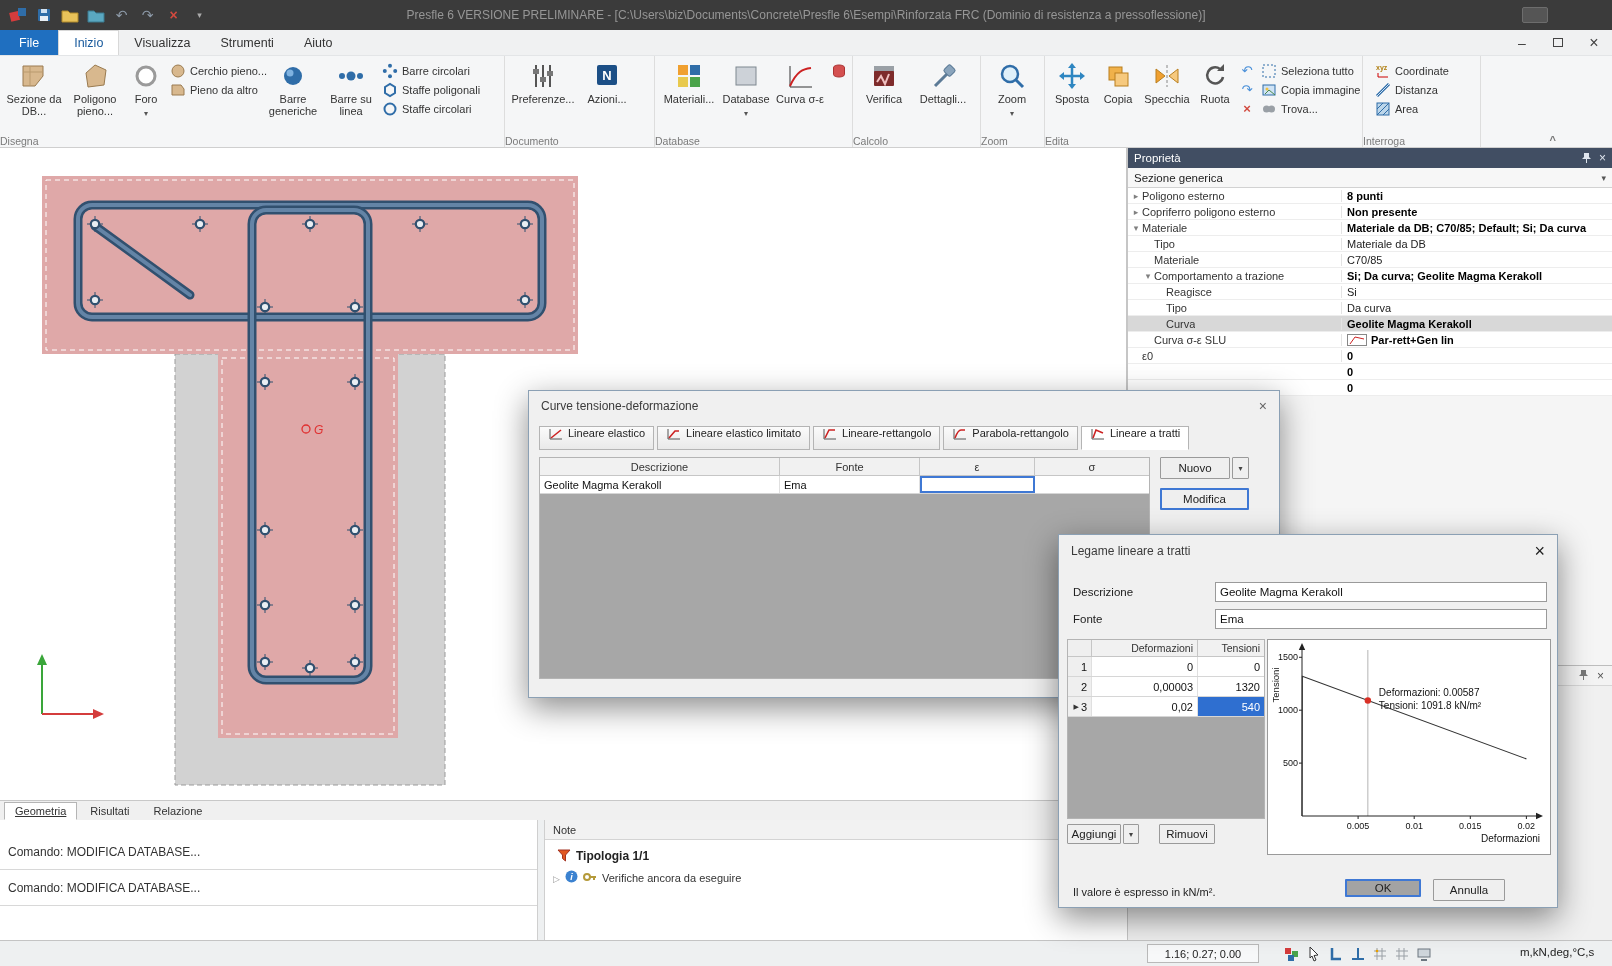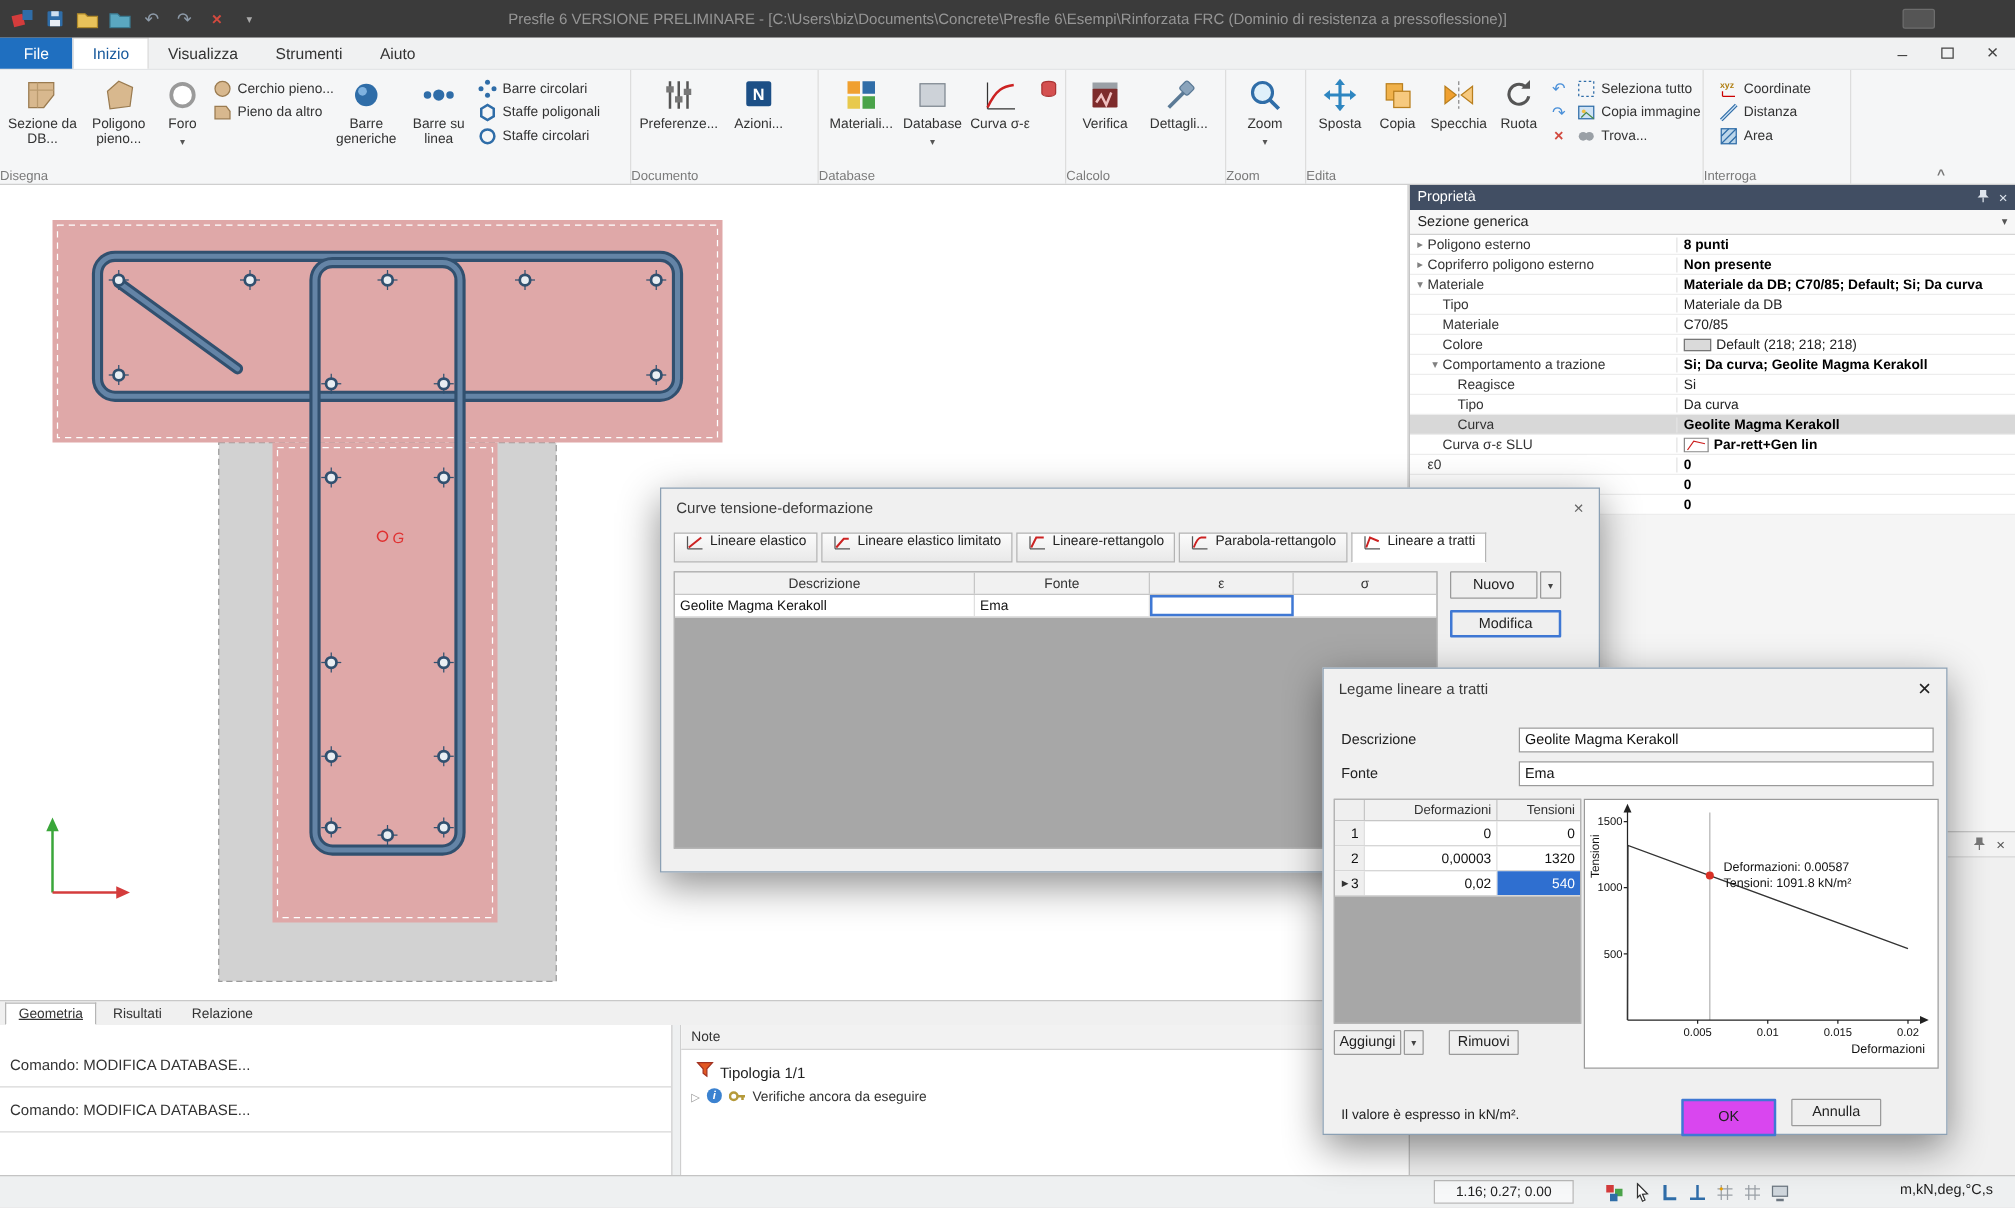--- a/index.html
+++ b/index.html
@@ -73,21 +73,21 @@
 #btabs{position:absolute;top:800px;left:0;width:1127px;height:20px;background:#f0f0f0;border-top:1px solid #c8c8c8;display:flex;align-items:flex-end;padding-left:4px;gap:2px;z-index:1}
 .btab{padding:2px 10px 2px 10px;font-size:11px;color:#333;border:1px solid transparent}
 .btab.active{background:#fff;border-color:#b5b5b5;border-bottom-color:#fff;text-decoration:underline}
 
 
 #cmdpanel{position:absolute;top:820px;left:0;width:537px;height:120px;background:#fff;z-index:1;padding-top:14px}
 .cmdline{height:36px;display:flex;align-items:center;padding-left:8px;border-bottom:1px solid #d8d8d8;font-size:12px;color:#333}
 #vsplit{position:absolute;top:820px;left:537px;width:8px;height:120px;background:#eef0f1;border-left:1px solid #cfcfcf;border-right:1px solid #cfcfcf;z-index:1}
 #notespanel{position:absolute;top:820px;left:545px;width:582px;height:120px;background:#fff;z-index:1}
 #notespanel .nhead{height:20px;background:#f2f2f2;border-bottom:1px solid #d4d4d4;display:flex;align-items:center;padding:0 8px;font-size:11px;color:#333}
-.nrow1{display:flex;align-items:flex-end;gap:5px;margin:9px 0 0 12px;font-size:12px;font-weight:normal;color:#222}
+.nrow1{display:flex;align-items:flex-start;gap:5px;margin:9px 0 0 12px;font-size:12px;font-weight:bold;color:#222}
 .nrow2{display:flex;align-items:center;gap:5px;margin:5px 0 0 8px;font-size:11px;color:#333}
 .exp::after{content:"▷";font-size:9px;color:#999}
 
 
 #statusbar{position:absolute;top:940px;left:0;width:1612px;height:26px;background:#eef0f1;border-top:1px solid #c4c4c4;z-index:6}
 #sb-coords{position:absolute;left:1147px;top:3px;width:112px;height:19px;border:1px solid #b9b9b9;background:#f7f8f9;font-size:11px;display:flex;align-items:center;justify-content:center;color:#222}
 #sb-icons{position:absolute;left:1283px;top:4px;display:flex;gap:4px;align-items:center}
 .sbic{width:18px;height:18px;display:inline-flex;align-items:center;justify-content:center}
 #sb-units{position:absolute;left:1520px;top:5px;font-size:11.5px;color:#222}
 
@@ -127,21 +127,21 @@
 .rncol{width:24px;background:#efefef}
 .defcol{width:106px}
 .tencol{width:66px;border-right:none}
 .rowmark::before{content:"▶";font-size:7px;color:#333;margin-right:2px}
 .selblue{background:#2f6fd0;color:#fff}
 #d2-aggiungi{position:absolute;left:8px;top:289px;width:54px;height:20px}
 #d2-aggiungi-caret{position:absolute;left:64px;top:289px;width:16px;height:20px}
 #d2-rimuovi{position:absolute;left:100px;top:289px;width:56px;height:20px}
 #d2chart{position:absolute;left:208px;top:104px;width:284px;height:216px;background:#fff;border:1px solid #9a9a9a}
 #d2-footnote{position:absolute;left:14px;top:351px;font-size:11px;color:#222}
-#d2-ok{position:absolute;left:286px;top:344px;width:76px;height:30px;background:#d946ef}
+#d2-ok{position:absolute;left:286px;top:344px;width:76px;height:18px;background:#a3a3a3}
 #d2-annulla{position:absolute;left:374px;top:344px;width:72px;height:22px}
 </style>
 </head>
 <body>
 
 <div id="titlebar">
   <div id="qat">
     <span class="qbtn">
       <svg width="18" height="18">
           <rect x="1" y="6" width="9" height="9" transform="rotate(-14 5 10)" fill="#d43c3c"></rect>
@@ -644,30 +644,20 @@
           <span class="plbl">Tipo</span>
         </div>
       <div class="pv">Materiale da DB</div>
     </div>
     <div class="prow">
       <div class="pl">
           <span class="gut g1"></span>
           <span class="plbl">Materiale</span>
         </div>
       <div class="pv">C70/85</div>
-    </div>
-    <div class="prow">
-      <div class="pl">
-          <span class="gut g1"></span>
-          <span class="plbl">Colore</span>
-        </div>
-      <div class="pv">
-          <span class="swatch"></span>
-          <span>Default (218; 218; 218)</span>
-        </div>
     </div>
     <div class="prow">
       <div class="pl">
           <span class="gut g1 arr e"></span>
           <span class="plbl">Comportamento a trazione</span>
         </div>
       <div class="pv b">Si; Da curva; Geolite Magma Kerakoll</div>
     </div>
     <div class="prow">
       <div class="pl">

